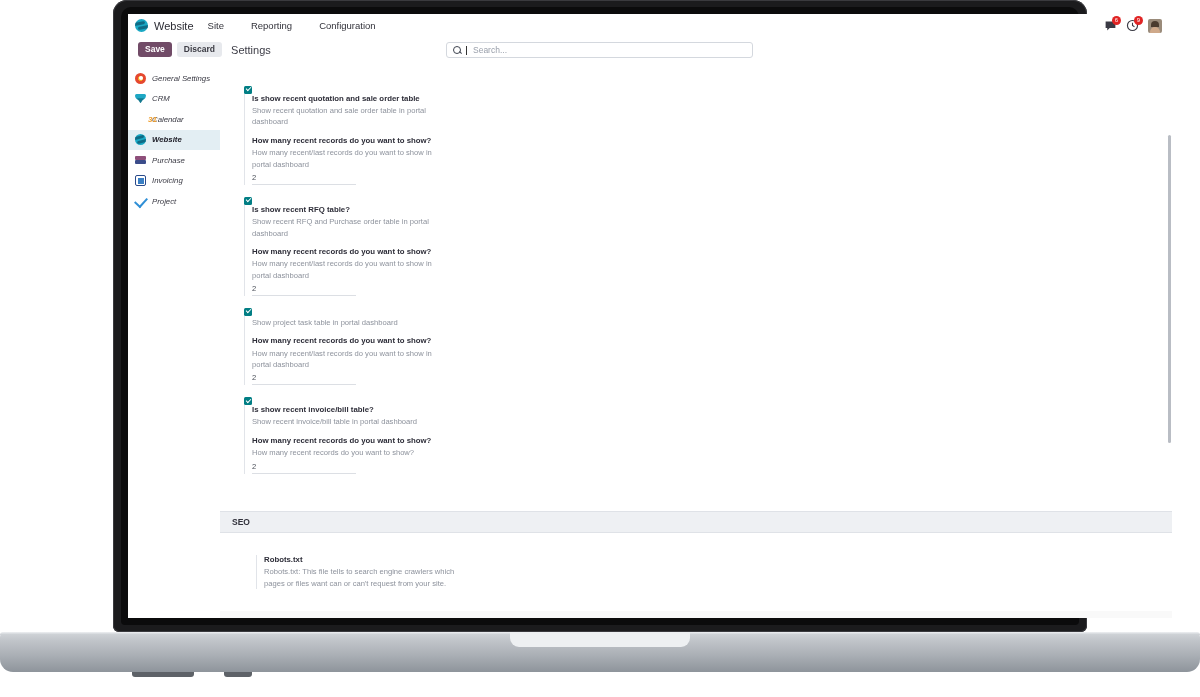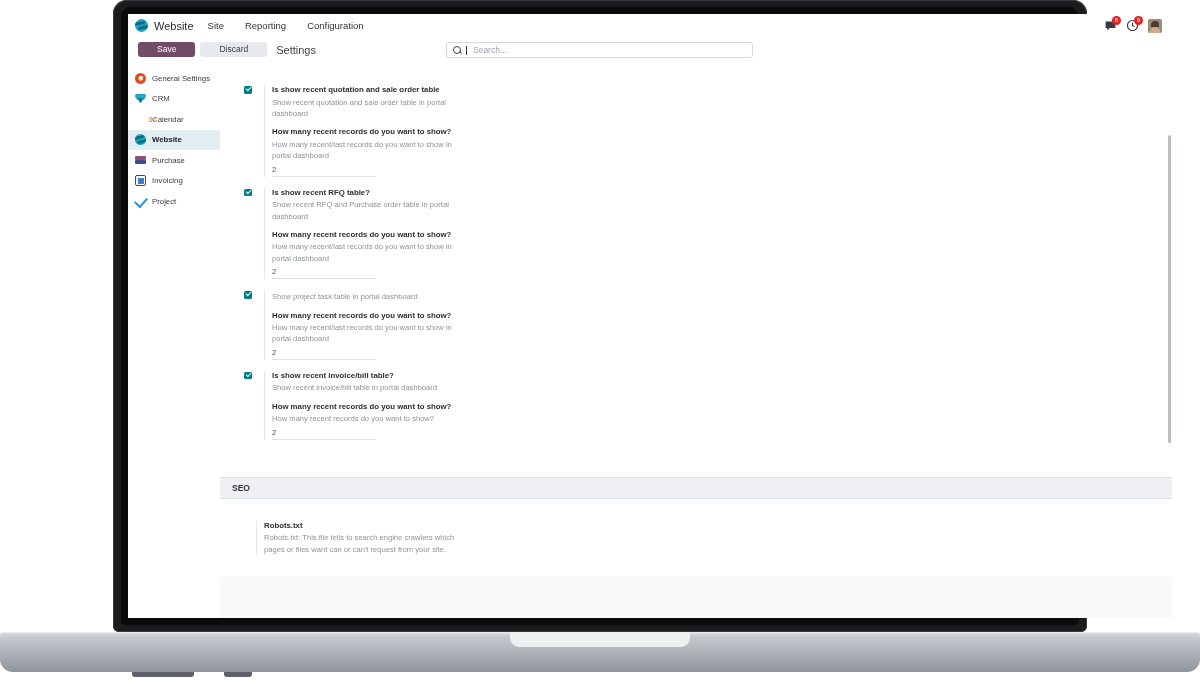--- a/index.html
+++ b/index.html
@@ -71,21 +71,21 @@
     content: ""; position: absolute; left: -1px; top: 3px;
     width: 11px; height: 3px; background: #0f6b85; border-radius: 2px;
     transform: rotate(-12deg);
   }
   .brand-logo::after {
     content: ""; position: absolute; left: 3px; top: 7px;
     width: 11px; height: 3px; background: #0f6b85; border-radius: 2px;
     transform: rotate(-12deg);
   }
   .brand-name { font-size: 11px; color: #2b2b33; font-weight: 400; }
-  .nav-menu { display: flex; gap: 21px; }
+  .nav-menu { display: flex; gap: 27px; }
   .nav-item { font-size: 9.5px; color: #32323a; cursor: pointer; }
   .nav-right { margin-left: auto; display: flex; align-items: center; gap: 9px; padding-right: 4px; }
   .sys-icon { position: relative; width: 13px; height: 13px; cursor: pointer; }
   .badge {
     position: absolute; right: -4px; top: -3px;
     min-width: 9px; height: 9px; padding: 0 1px;
     background: #e02424; color: #fff; border-radius: 5px;
     font-size: 6px; line-height: 9px; text-align: center;
   }
   .avatar {
@@ -103,22 +103,22 @@
 
   
   .control-panel {
     position: relative; height: 26px; width: 100%;
     background: #ffffff;
     display: flex; align-items: center;
     padding: 0 8px 0 10px;
     border-bottom: 1px solid #ffffff;
   }
   .btn {
-    font-size: 8.5px; padding: 3px 19px; border-radius: 3px;
-    cursor: pointer; border: none; font-weight: 400; line-height: 1;
+    font-size: 8.5px; padding: 3px 7px; border-radius: 3px;
+    cursor: pointer; border: none; font-weight: 700; line-height: 1;
   }
   .btn-save { background: #714b67; color: #ffffff; margin-right: 5px; }
   .btn-discard { background: #e7e9ed; color: #3c3c44; margin-right: 9px; }
   .cp-title { font-size: 11px; color: #3c3c46; }
   .searchview {
     position: absolute; left: 318px; top: 5px;
     width: 307px; height: 16px;
     border: 1px solid #d4d8de; border-radius: 3px;
     background: #ffffff;
     display: flex; align-items: center; padding: 0 6px; gap: 5px;
@@ -141,20 +141,21 @@
   .settings-sidebar {
     width: 92px; flex: none;
     background: #ffffff;
     padding-top: 5px;
     font-size: 8px;
   }
   .side-item {
     display: flex; align-items: center; gap: 6px;
     height: 20.5px; padding-left: 7px; cursor: pointer;
     color: #3a3a44;
+    font-style: italic;
   }
   .side-item.active { background: #e3eef3; font-weight: 700; color: #20202a; }
   .side-label { font-size: 7.8px; white-space: nowrap; }
   .app-icon { width: 11px; height: 11px; flex: none; border-radius: 2px; position: relative; }
 
   .ic-general { background: radial-gradient(circle at 50% 50%, #f5a623 0 30%, #e5482f 32% 100%); border-radius: 50%; }
   .ic-general::after { content:""; position:absolute; left:3.5px; top:3.5px; width:4px; height:4px; background:#ffffff; border-radius:50%; }
   .ic-crm { background: transparent; }
   .ic-crm::before { content:""; position:absolute; left:0; top:1px; width:11px; height:6px; background:#1ea7c4; border-radius:2px 2px 6px 6px; }
   .ic-crm::after { content:""; position:absolute; left:2px; top:5px; width:7px; height:5px; background:#15798f; clip-path: polygon(0 0,100% 0,50% 100%); }
@@ -178,21 +179,21 @@
   .app-settings-block { background: #ffffff; }
   .block-header {
     background: #eef0f3;
     border-top: 1px solid #dfe2e7;
     border-bottom: 1px solid #dfe2e7;
     font-size: 8.5px; font-weight: 700; color: #32323c;
     padding: 5px 0 5px 12px;
   }
   .block-body { display: flex; flex-wrap: wrap; padding: 12px 0 10px 0; background: #ffffff; }
   .setting-box { width: 50%; padding: 10px 18px 12px 24px; }
-  .o-setting { display: flex; gap: 0; }
+  .o-setting { display: flex; gap: 0; flex-direction: column; }
 
   .cb-col { width: 20px; flex: none; padding-top: 1px; }
   .cb {
     width: 7.5px; height: 7.5px; border-radius: 1.5px;
     background: #017e84; position: relative; cursor: pointer;
   }
   .cb::after {
     content: ""; position: absolute; left: 1.6px; top: 1.3px;
     width: 3.6px; height: 1.8px;
     border-left: 1.2px solid #ffffff; border-bottom: 1.2px solid #ffffff;

